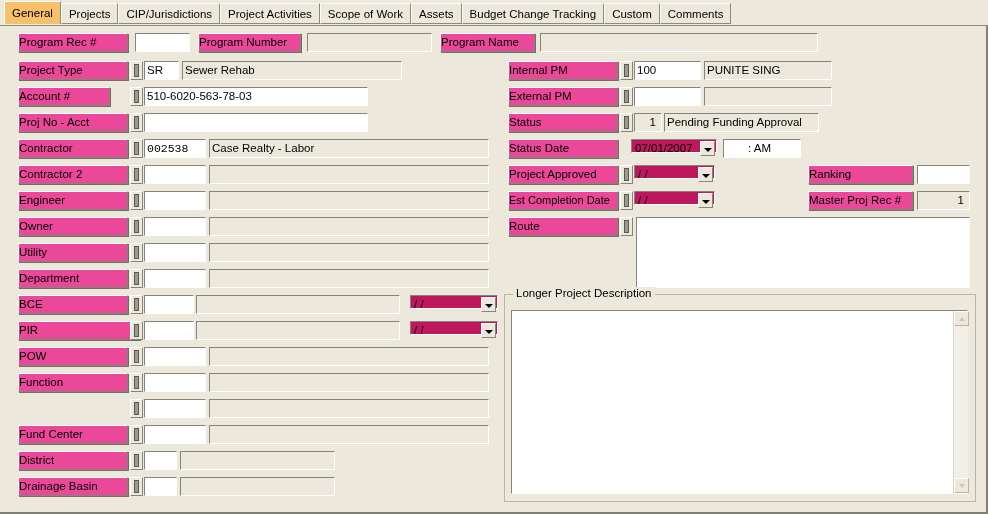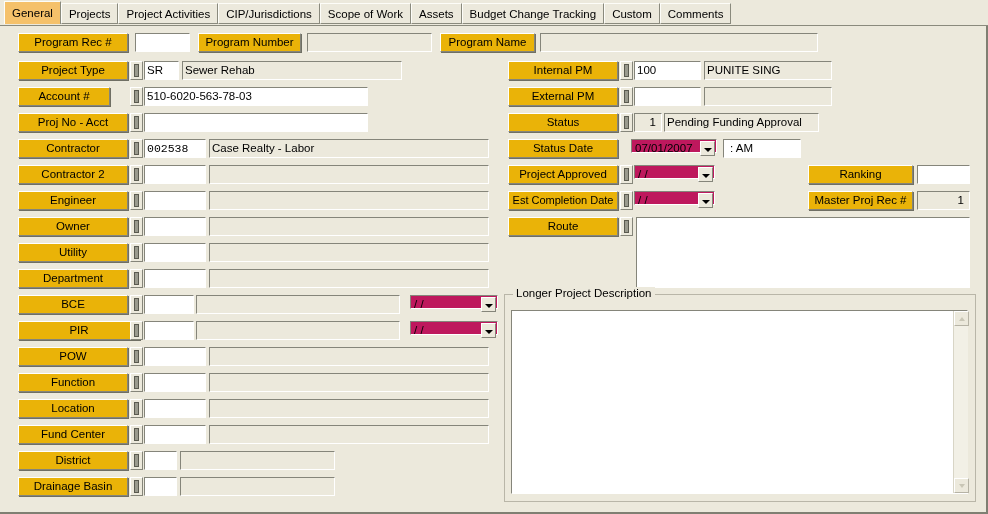--- a/index.html
+++ b/index.html
@@ -25,21 +25,21 @@
        background:#ece9dc;color:#000;
        border-left:1px solid #fdfdf8;border-top:1px solid #fdfdf8;
        border-right:1px solid #8a8a7d;border-bottom:1px solid #8a8a7d;
        box-sizing:border-box;cursor:default;}
   .tab.active{background:#f5c16a;margin-top:1px;height:23px;line-height:23px;
               border-right:1px solid #8a8a7d;border-bottom:none;}
   .tabline{position:absolute;left:0;top:25px;width:988px;height:1px;background:#8a8a7d;}
 
   .lbl{
     position:absolute;height:19px;line-height:17px;
-    background:#eab308;text-align:center;font-size:11.5px;
+    background:#ec4899;font-size:11.5px;
     border-left:1px solid #ffffff;border-top:1px solid #ffffff;
     border-right:1px solid #85857a;border-bottom:1px solid #85857a;
     box-shadow:1px 1px 0 0 #6f6f64;
     box-sizing:border-box;overflow:hidden;white-space:nowrap;cursor:default;
   }
 
   
   .look{
     position:absolute;width:13px;height:19px;background:#ece9dc;
     border-left:1px solid #ffffff;border-top:1px solid #ffffff;
@@ -114,22 +114,22 @@
   .sbtn.dn:after{top:5px;border-top:4px solid #c9c6b6;}
 </style>
 </head>
 <body>
 
 <div id="app">
 
   <div class="tabbar">
     <div class="tab active">General</div>
     <div class="tab">Projects</div>
+    <div class="tab">CIP/Jurisdictions</div>
     <div class="tab">Project Activities</div>
-    <div class="tab">CIP/Jurisdictions</div>
     <div class="tab">Scope of Work</div>
     <div class="tab">Assets</div>
     <div class="tab">Budget Change Tracking</div>
     <div class="tab">Custom</div>
     <div class="tab">Comments</div>
   </div>
   <div class="tabline"></div>
 
   <div class="lbl" style="left:18px;top:33px;width:110px;">Program Rec #</div>
   <div class="tb" style="left:135px;top:33px;width:55px;"></div>
@@ -228,21 +228,20 @@
   <div class="tb" style="left:144px;top:347px;width:62px;"></div>
   <div class="ro" style="left:209px;top:347px;width:280px;"></div>
 
   <div class="lbl" style="left:18px;top:373px;width:110px;">Function</div>
   <div class="look" style="left:130px;top:373px;">
       <i></i>
     </div>
   <div class="tb" style="left:144px;top:373px;width:62px;"></div>
   <div class="ro" style="left:209px;top:373px;width:280px;"></div>
 
-  <div class="lbl" style="left:18px;top:399px;width:110px;">Location</div>
   <div class="look" style="left:130px;top:399px;">
       <i></i>
     </div>
   <div class="tb" style="left:144px;top:399px;width:62px;"></div>
   <div class="ro" style="left:209px;top:399px;width:280px;"></div>
 
   <div class="lbl" style="left:18px;top:425px;width:110px;">Fund Center</div>
   <div class="look" style="left:130px;top:425px;">
       <i></i>
     </div>
@@ -282,21 +281,21 @@
       <i></i>
     </div>
   <div class="ro ralign" style="left:634px;top:113px;width:28px;">1</div>
   <div class="ro" style="left:664px;top:113px;width:155px;">Pending Funding Approval</div>
 
   <div class="lbl" style="left:508px;top:139px;width:110px;">Status Date</div>
   <div class="cmb" style="left:631px;top:139px;width:86px;">
     <span class="v">07/01/2007</span>
     <span class="ar"></span>
   </div>
-  <div class="tb" style="left:723px;top:139px;width:78px;padding-left:6px;">:  AM</div>
+  <div class="tb" style="left:723px;top:139px;width:78px;padding-left:24px;">:  AM</div>
 
   <div class="lbl" style="left:508px;top:165px;width:110px;">Project Approved</div>
   <div class="look" style="left:620px;top:165px;">
       <i></i>
     </div>
   <div class="cmb" style="left:634px;top:165px;width:81px;">
     <span class="v">/ /</span>
     <span class="ar"></span>
   </div>
   <div class="lbl" style="left:808px;top:165px;width:105px;">Ranking</div>

